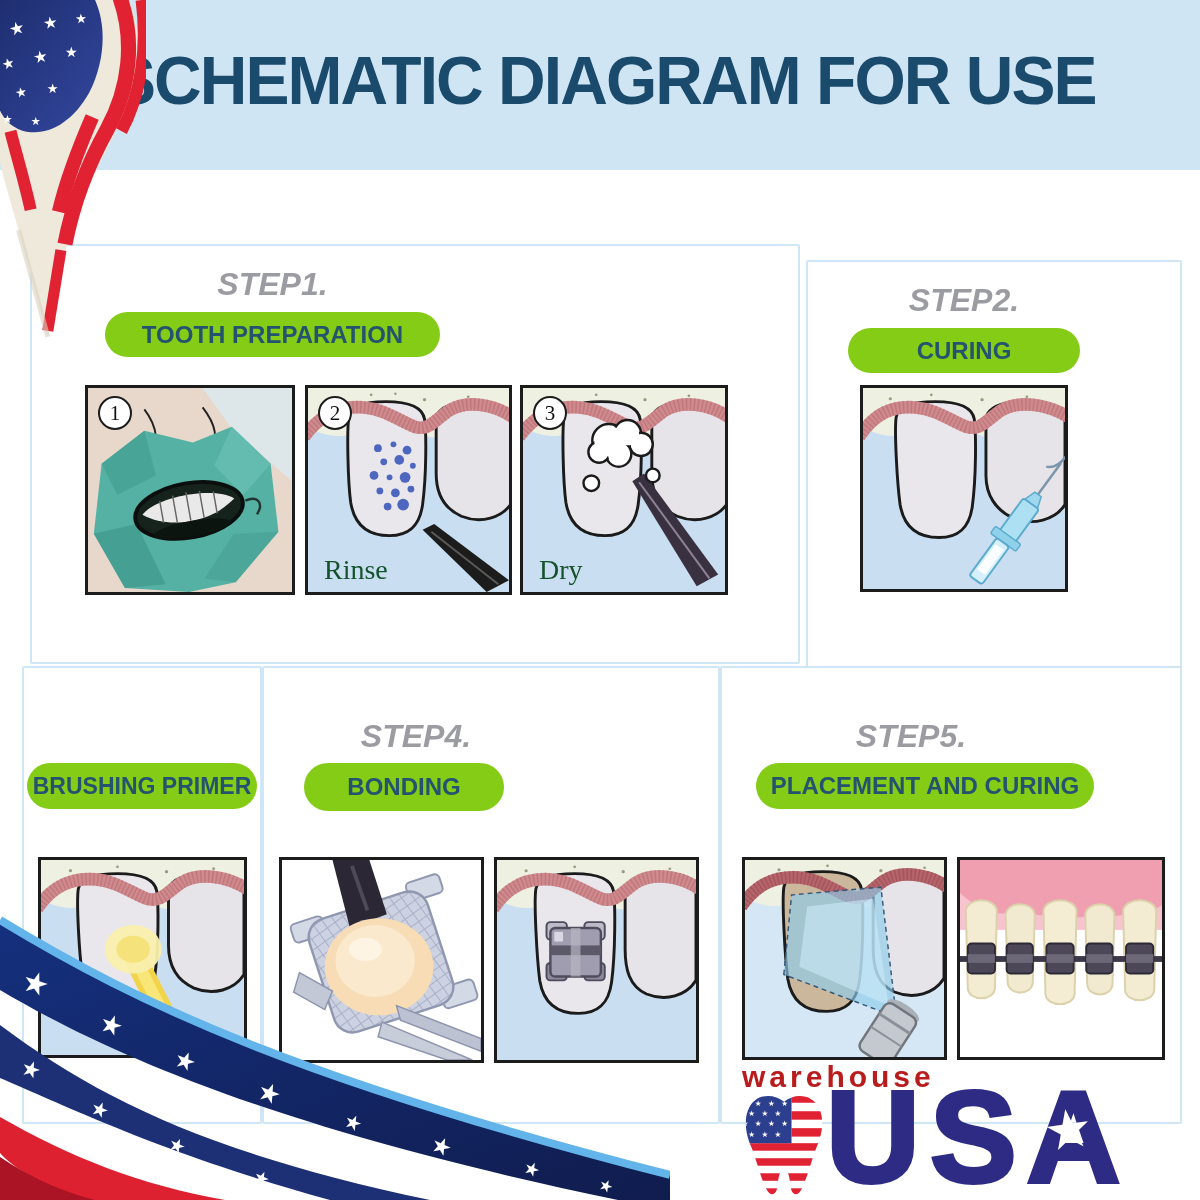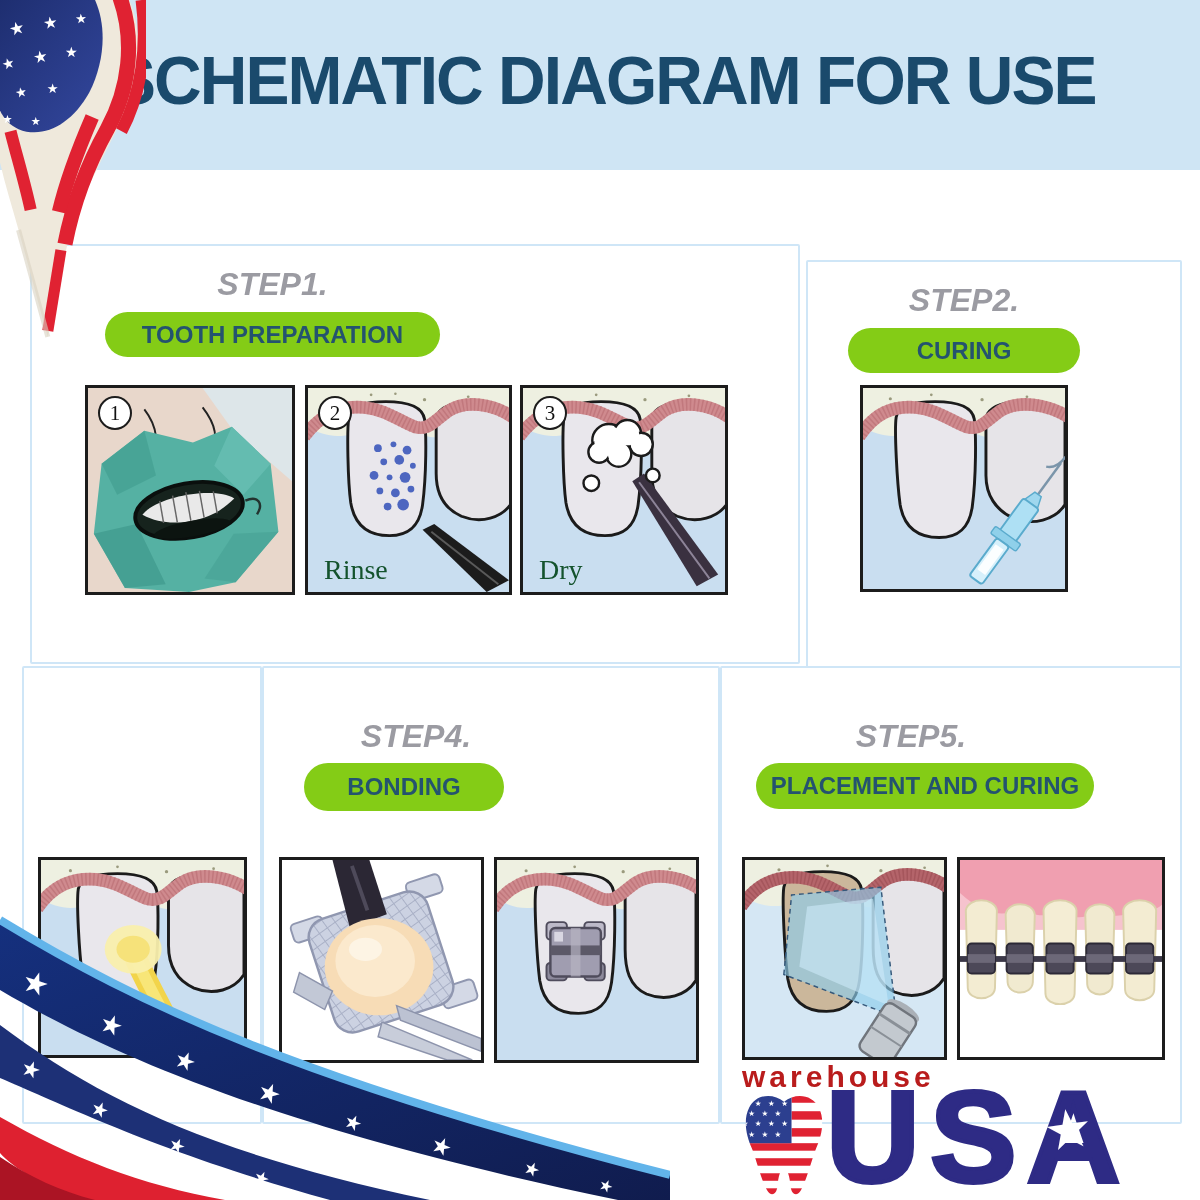--- a/index.html
+++ b/index.html
@@ -44,20 +44,21 @@
     <div class="step-label" style="left:73px;top:20px;width:335px;">STEP1.</div>
     <div class="pill" style="left:73px;top:66px;width:335px;height:45px;">TOOTH PREPARATION</div>
   </div>
 
   <div class="card" style="left:806px;top:260px;width:372px;height:416px;">
     <div class="step-label" style="left:40px;top:20px;width:232px;">STEP2.</div>
     <div class="pill" style="left:40px;top:66px;width:232px;height:45px;">CURING</div>
   </div>
 
   <div class="card" style="left:22px;top:666px;width:236px;height:454px;">
+    <div class="pill" style="left:3px;top:95px;width:230px;height:46px;font-size:23px;">BRUSHING PRIMER</div>
   </div>
 
   <div class="card" style="left:262px;top:666px;width:454px;height:454px;">
     <div class="step-label" style="left:52px;top:50px;width:200px;">STEP4.</div>
     <div class="pill" style="left:40px;top:95px;width:200px;height:48px;">BONDING</div>
   </div>
 
   <div class="card" style="left:720px;top:666px;width:458px;height:454px;">
     <div class="step-label" style="left:20px;top:50px;width:338px;">STEP5.</div>
     <div class="pill" style="left:34px;top:95px;width:338px;height:46px;">PLACEMENT AND CURING</div>

